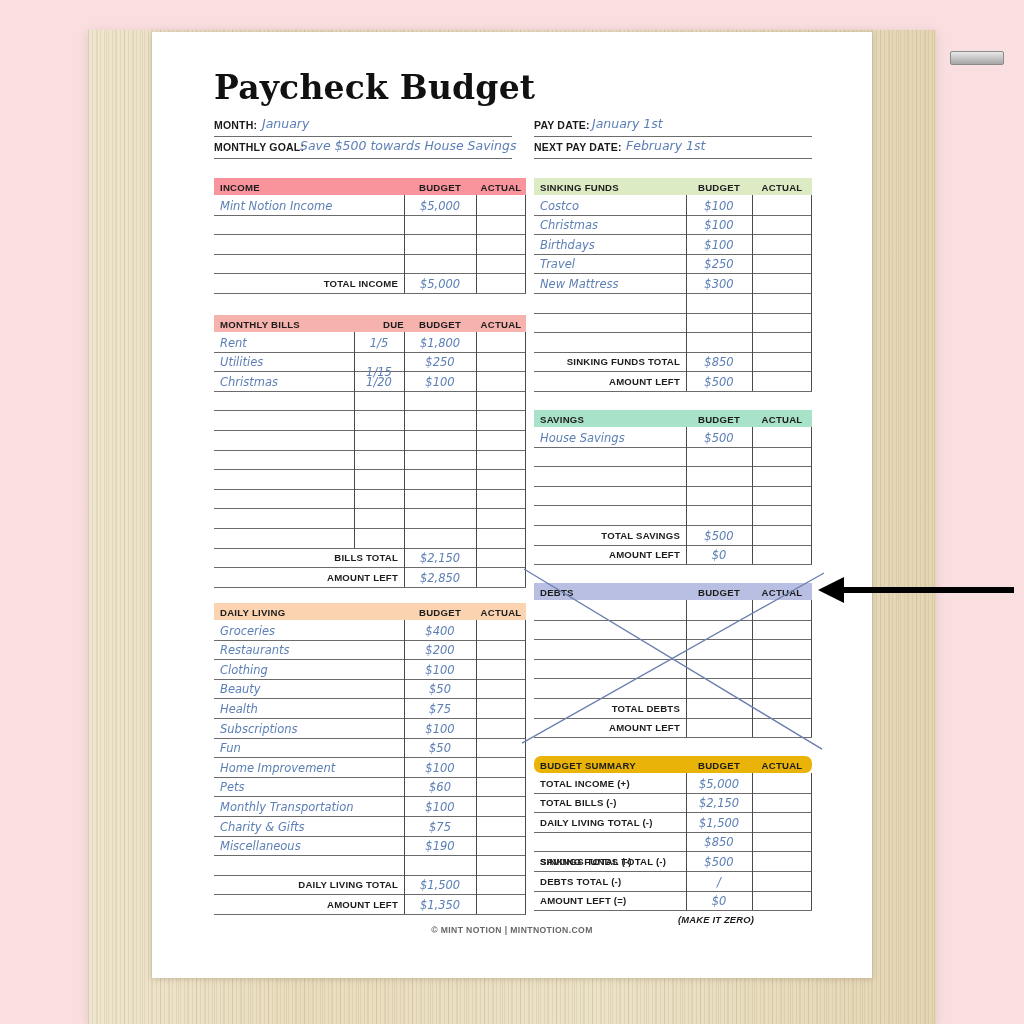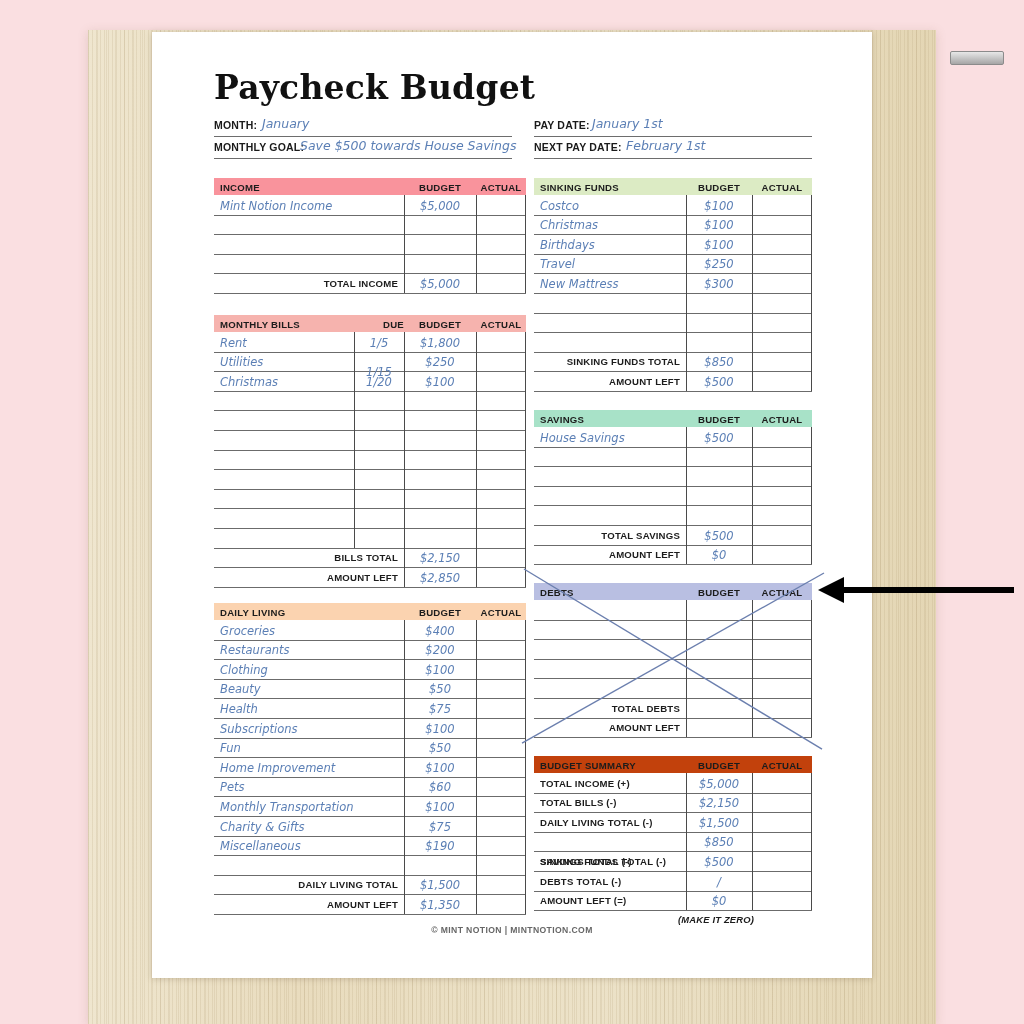--- a/index.html
+++ b/index.html
@@ -437,21 +437,21 @@
         <div class="cellnum" style="left: 218px; top: 98.9px; width: 60px;"></div>
         <div class="rowlabel" style="left: 6px; top: 119.5px; width: 140px;">TOTAL DEBTS</div>
         <div class="cellnum" style="left: 152px; top: 118.5px; width: 66px;"></div>
         <div class="cellnum" style="left: 218px; top: 118.5px; width: 60px;"></div>
         <div class="rowlabel" style="left: 6px; top: 139.1px; width: 140px;">AMOUNT LEFT</div>
         <div class="cellnum" style="left: 152px; top: 138.1px; width: 66px;"></div>
         <div class="cellnum" style="left: 218px; top: 138.1px; width: 60px;"></div>
       </div>
       <div class="makezero" style="left: 474px; top: 882.2px; width: 180px; text-align: center;">(MAKE IT ZERO)</div>
       <div class="tbl" style="left: 382px; top: 724px; width: 278px; height: 154.2px;">
-        <div class="hdr" style="background: #c2410c; width: 278px;">
+        <div class="hdr" style="background: #eab308; width: 278px; border-radius: 7px;">
           <span style="left: 6px;">BUDGET SUMMARY</span>
           <span style="left: 152px; width: 66px; text-align: center;">BUDGET</span>
           <span style="left: 218px; width: 60px; text-align: center;">ACTUAL</span>
         </div>
         <div class="hline" style="top: 36.6px; width: 278px;"></div>
         <div class="hline" style="top: 56.2px; width: 278px;"></div>
         <div class="hline" style="top: 75.8px; width: 278px;"></div>
         <div class="hline" style="top: 95.4px; width: 278px;"></div>
         <div class="hline" style="top: 115px; width: 278px;"></div>
         <div class="hline" style="top: 134.6px; width: 278px;"></div>

